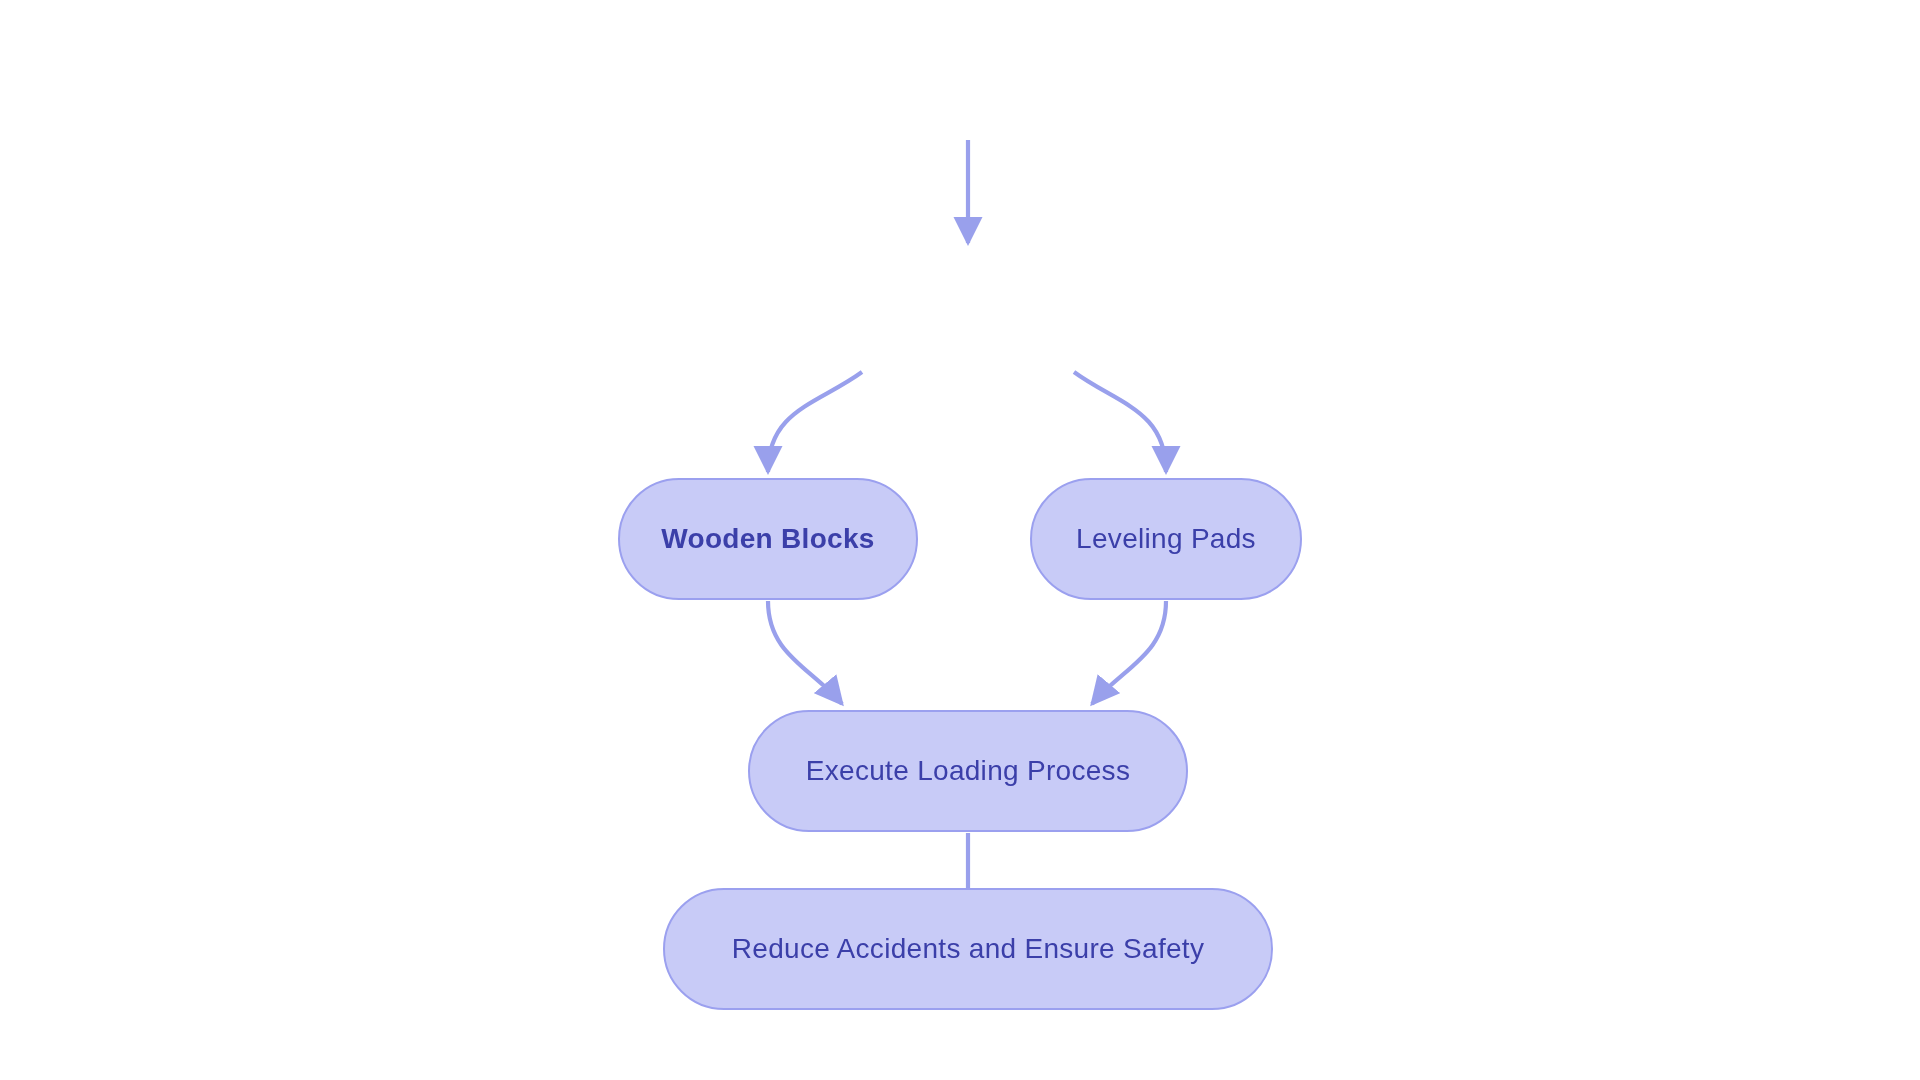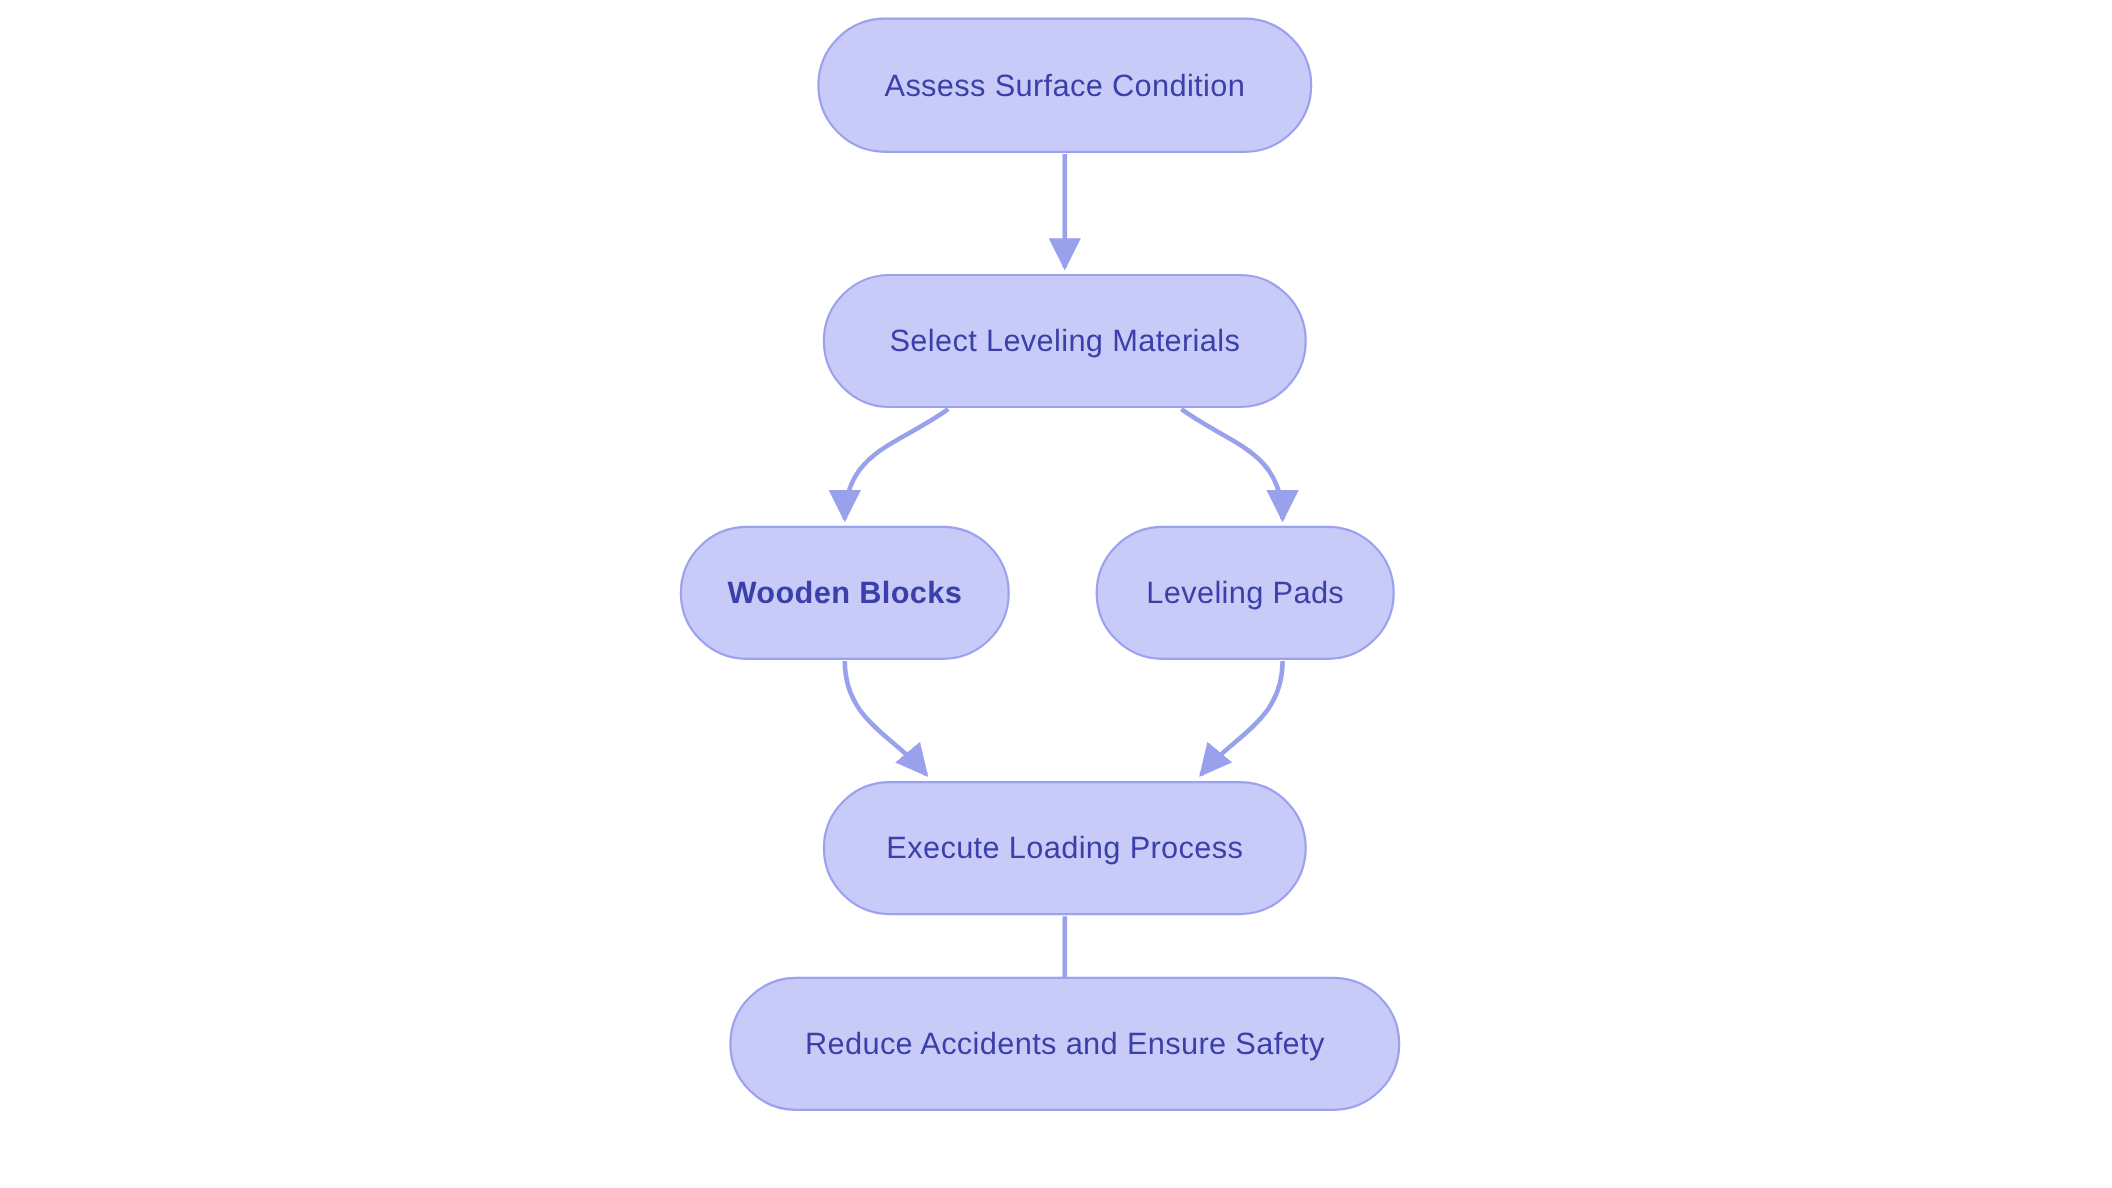--- a/index.html
+++ b/index.html
@@ -31,21 +31,21 @@
     border-radius:62px;
     color:var(--node-text);
     font-size:28px;
     letter-spacing:0.3px;
     text-align:center;
     white-space:nowrap;
   }
   .node-assess { left:743px;  top:16px;  width:450px; height:123px; }
   .node-select { left:748px;  top:249px; width:440px; height:122px; }
   .node-wooden { left:618px;  top:478px; width:300px; height:122px;font-weight:bold; }
-  .node-pads   { left:996px; top:478px; width:272px; height:122px; }
+  .node-pads   { left:1030px; top:478px; width:272px; height:122px; }
   .node-execute{ left:748px;  top:710px; width:440px; height:122px; }
   .node-safety { left:663px;  top:888px; width:610px; height:122px; }
   .edge{
     fill:none;
     stroke:var(--connector);
     stroke-width:4.2;
   }
 </style>
 </head>
 <body>
@@ -59,27 +59,21 @@
       </marker>
     </defs>
     <path class="edge" d="M968 140 L968 243" marker-end="url(#arrowhead)"></path>
     <path class="edge" d="M862 372 C 818 404, 768 410, 768 472" marker-end="url(#arrowhead)"></path>
     <path class="edge" d="M1074 372 C 1118 404, 1166 410, 1166 472" marker-end="url(#arrowhead)"></path>
     <path class="edge" d="M768 601 C 768 655, 812 668, 842 704" marker-end="url(#arrowhead)"></path>
     <path class="edge" d="M1166 601 C 1166 655, 1122 668, 1092 704" marker-end="url(#arrowhead)"></path>
     <path class="edge" d="M968 833 L968 935" marker-end="url(#arrowhead)"></path>
   </svg>
 
-  <div class="node node-assess">
-    <span>Assess Surface Condition</span>
-  </div>
 
-  <div class="node node-select">
-    <span>Select Leveling Materials</span>
-  </div>
 
   <div class="node node-wooden">
     <span>Wooden Blocks</span>
   </div>
 
   <div class="node node-pads">
     <span>Leveling Pads</span>
   </div>
 
   <div class="node node-execute">

